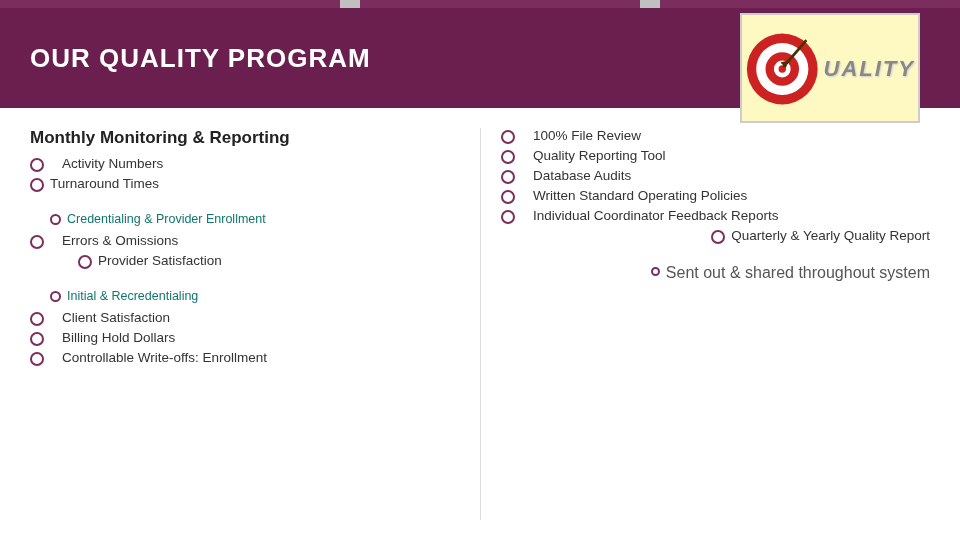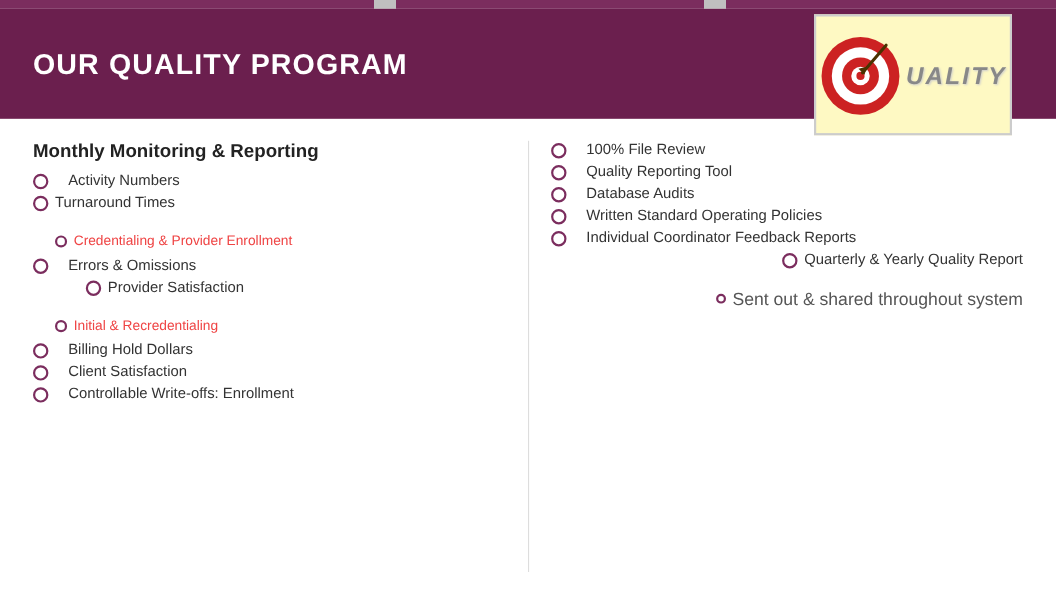--- a/index.html
+++ b/index.html
@@ -128,21 +128,21 @@
       position: relative;
     }
 
     .sub-list {
       list-style: none;
       padding-left: 20px;
       margin-top: 2px;
     }
     .sub-list li {
       font-size: 12.5px;
-      color: #ef4444;
+      color: #0f766e;
       margin-bottom: 3px;
       display: flex;
       align-items: flex-start;
       gap: 6px;
     }
 
     .sub-sub-list {
       list-style: none;
       padding-left: 20px;
       margin-top: 2px;
@@ -244,26 +244,26 @@
         <ul class="sub-list">
           <li>
             <span class="small-bullet"></span>
             <span>Initial &amp; Recredentialing</span>
           </li>
         </ul>
       </li>
 
       <li>
         <span class="bullet-icon"></span>
+        <span>Client Satisfaction</span>
+      </li>
+
+      <li>
+        <span class="bullet-icon"></span>
         <span>Billing Hold Dollars</span>
-      </li>
-
-      <li>
-        <span class="bullet-icon"></span>
-        <span>Client Satisfaction</span>
       </li>
 
       <li>
         <span class="bullet-icon"></span>
         <span>Controllable Write-offs:  Enrollment</span>
       </li>
     </ul>
   </div>
 
   <div class="right-col">

